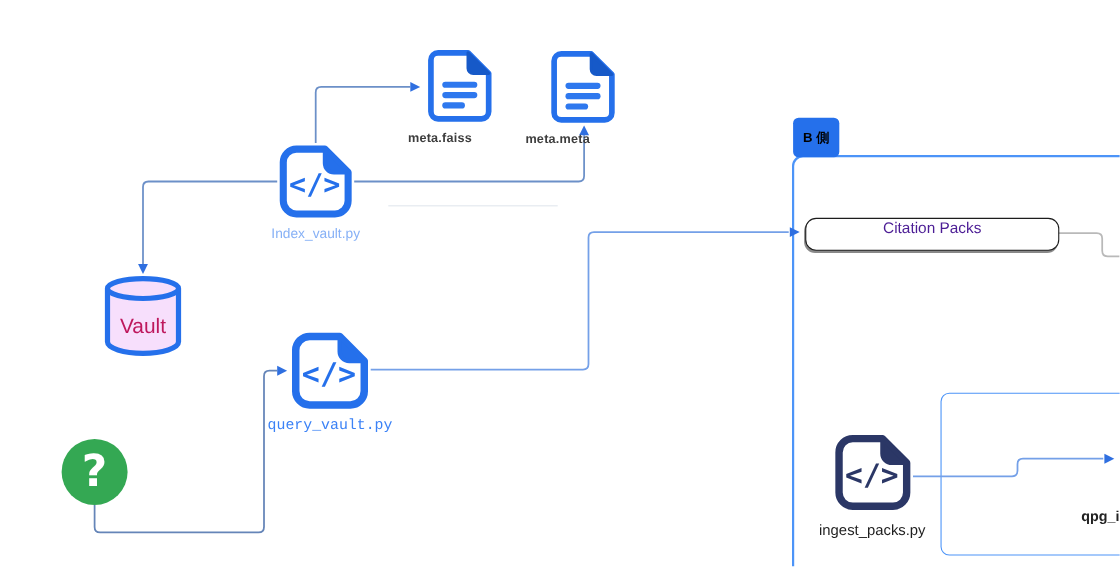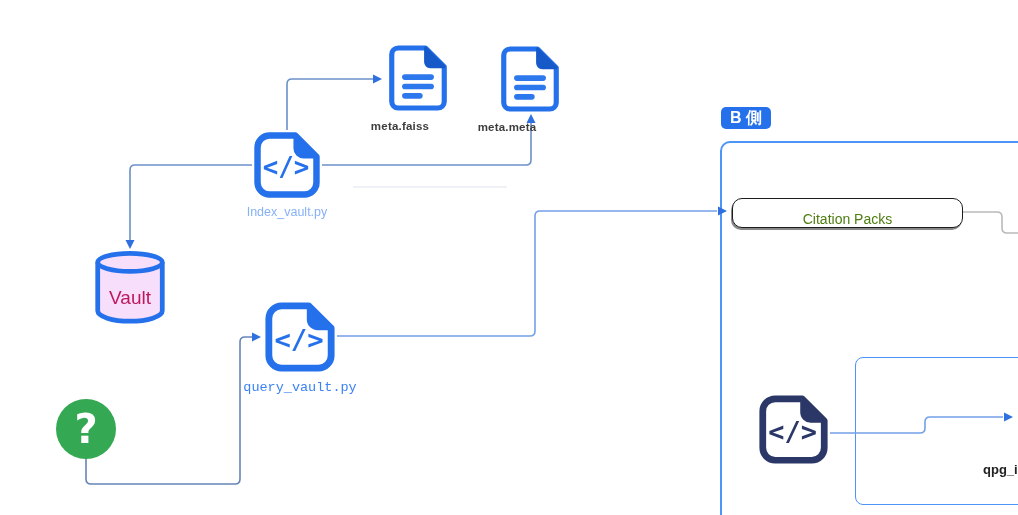--- a/index.html
+++ b/index.html
@@ -12,28 +12,28 @@
   
   .lbl{position:absolute;text-align:center;white-space:nowrap;}
   .lbl-doc{font-size:11.5px;font-weight:700;color:#3d3d3d;letter-spacing:.2px;}
   .lbl-link-light{font-size:12.5px;color:#87b1f6;}
   .lbl-link-blue{font-size:13.5px;color:#3b82f6;font-family:Liberation Mono, monospace;}
   .lbl-dark{font-size:13.5px;color:#1f1f1f;}
   .lbl-qpg{font-size:13px;font-weight:700;color:#222;}
   .lbl-vault{font-size:19px;color:#be185d;font-weight:400;}
 
   
-  .badge{position:absolute;left:721px;top:107px;height:22px;padding:0 9px;border-radius:5px;
-         background:#2570eb;color:#ffffff;font-size:16px;font-weight:600;
+  .badge{position:absolute;left:721px;top:107px;height:36px;padding:0 9px;border-radius:5px;
+         background:#2570eb;color:#000000;font-size:12px;font-weight:600;
          display:flex;align-items:center;justify-content:center;}
 
   
   .citation{position:absolute;left:732px;top:198px;width:229px;height:28px;background:#ffffff;
-            border:1.8px solid #1c1c1c;border-radius:10px;display:flex;align-items:flex-end;
-            justify-content:center;font-size:14px;color:#4d7c0f;
+            border:1.8px solid #1c1c1c;border-radius:10px;display:flex;align-items:flex-start;
+            justify-content:center;font-size:14px;color:#4c1d95;
             box-shadow:-1px 2px 0 rgba(40,40,40,.55);}
 
   
   .region-b{position:absolute;left:720px;top:141px;width:400px;height:450px;
             border:2px solid #4c94f8;border-radius:10px;background:transparent;}
   .region-inner{position:absolute;left:855px;top:357px;width:240px;height:146px;
                 border:1.6px solid #4c94f8;border-radius:8px;background:transparent;}
 
   
   .qnode{position:absolute;left:56px;top:399px;width:60px;height:60px;border-radius:50%;
@@ -144,16 +144,17 @@
     <span>Citation Packs</span>
   </div>
 
   <div class="abs" style="left:757px;top:393px;">
     <svg width="73" height="73" viewBox="0 0 76 76">
       <path d="M47,6 H19 C11.8,6 6,11.8 6,19 V57 C6,64.2 11.8,70 19,70 H57 C64.2,70 70,64.2 70,57 V29 Z" fill="#ffffff" stroke="#2b3766" stroke-width="7" stroke-linejoin="round"></path>
       <path d="M47,6 L70,29 H56 C51,29 47,25 47,20 Z" fill="#2b3766" stroke="#2b3766" stroke-width="4" stroke-linejoin="round"></path>
       <text x="37" y="50" text-anchor="middle" font-family="'DejaVu Sans Mono',monospace" font-size="28" font-weight="bold" fill="#2b3766">&lt;/&gt;</text>
     </svg>
   </div>
+  <div class="lbl lbl-dark" style="left:718px;top:474px;width:150px;">ingest_packs.py</div>
 
   <div class="lbl lbl-qpg" style="left:983px;top:462px;width:80px;text-align:left;">qpg_i</div>
 
 </div>
 
 </body></html>

